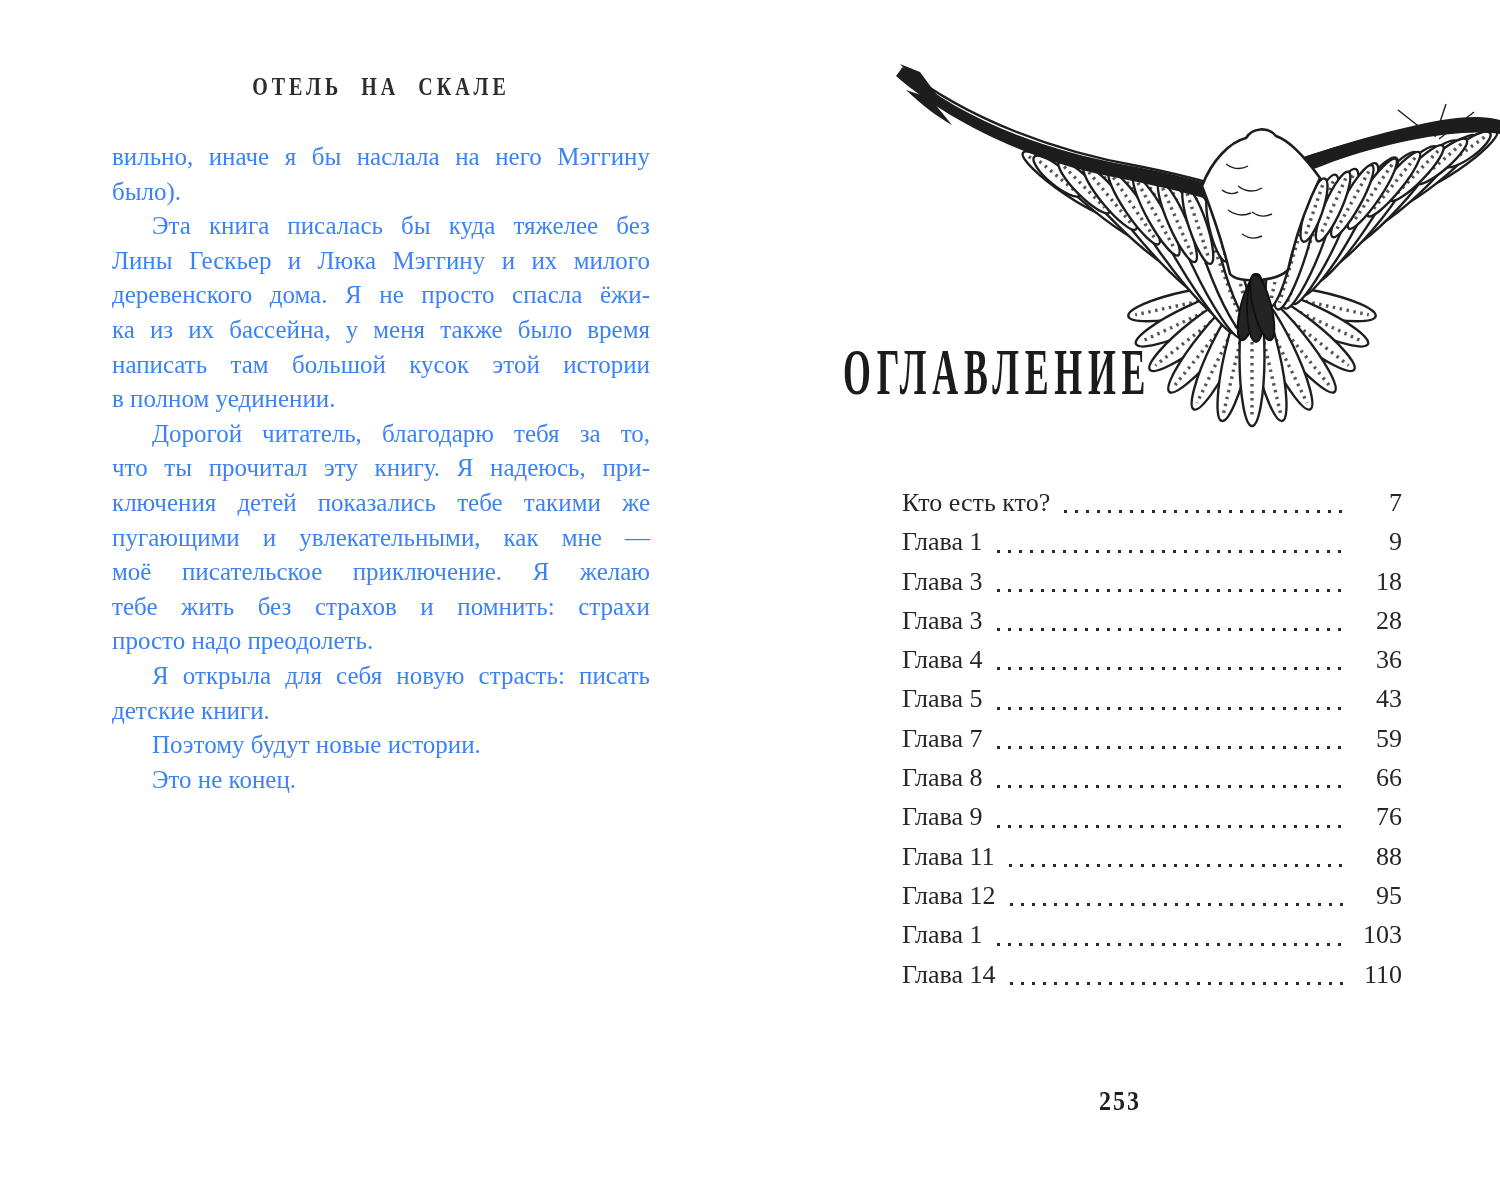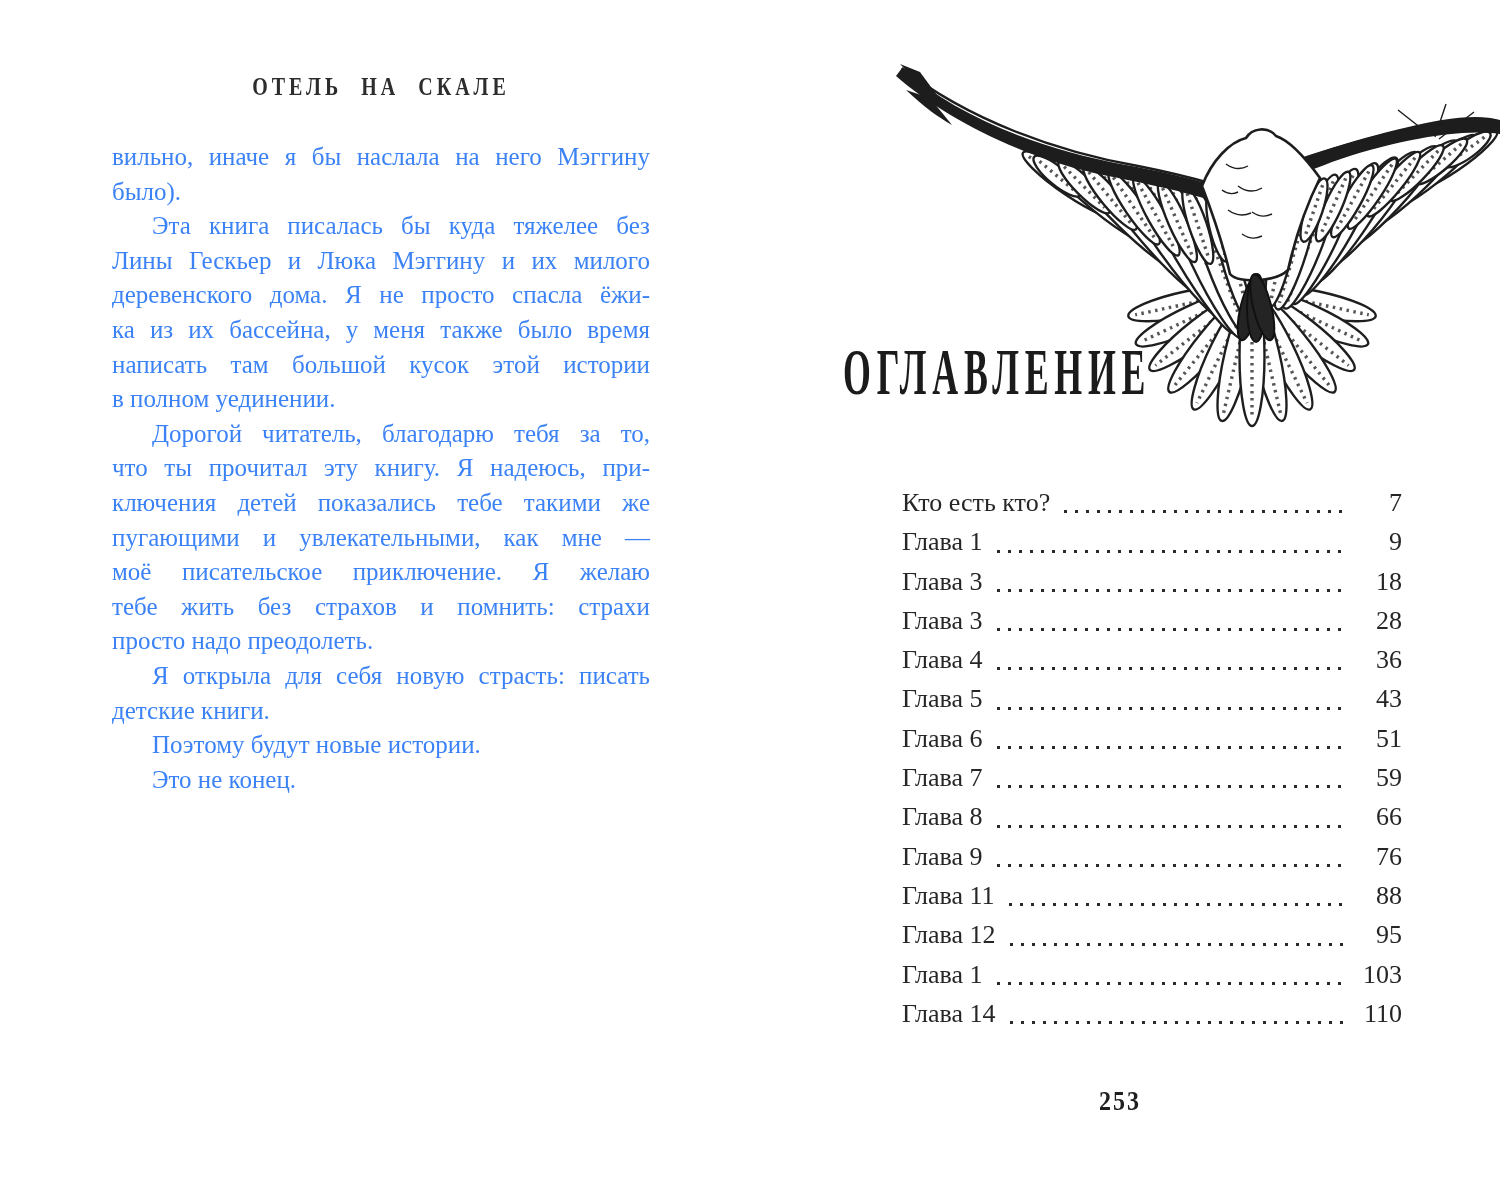--- a/index.html
+++ b/index.html
@@ -270,25 +270,20 @@
         <span class="toc-label">Глава 4</span>
         <span class="toc-dots"></span>
         <span class="toc-page">36</span>
       </div>
       <div class="toc-row">
         <span class="toc-label">Глава 5</span>
         <span class="toc-dots"></span>
         <span class="toc-page">43</span>
       </div>
       <div class="toc-row">
-        <span class="toc-label">Глава 6</span>
-        <span class="toc-dots"></span>
-        <span class="toc-page">51</span>
-      </div>
-      <div class="toc-row">
         <span class="toc-label">Глава 7</span>
         <span class="toc-dots"></span>
         <span class="toc-page">59</span>
       </div>
       <div class="toc-row">
         <span class="toc-label">Глава 8</span>
         <span class="toc-dots"></span>
         <span class="toc-page">66</span>
       </div>
       <div class="toc-row">

